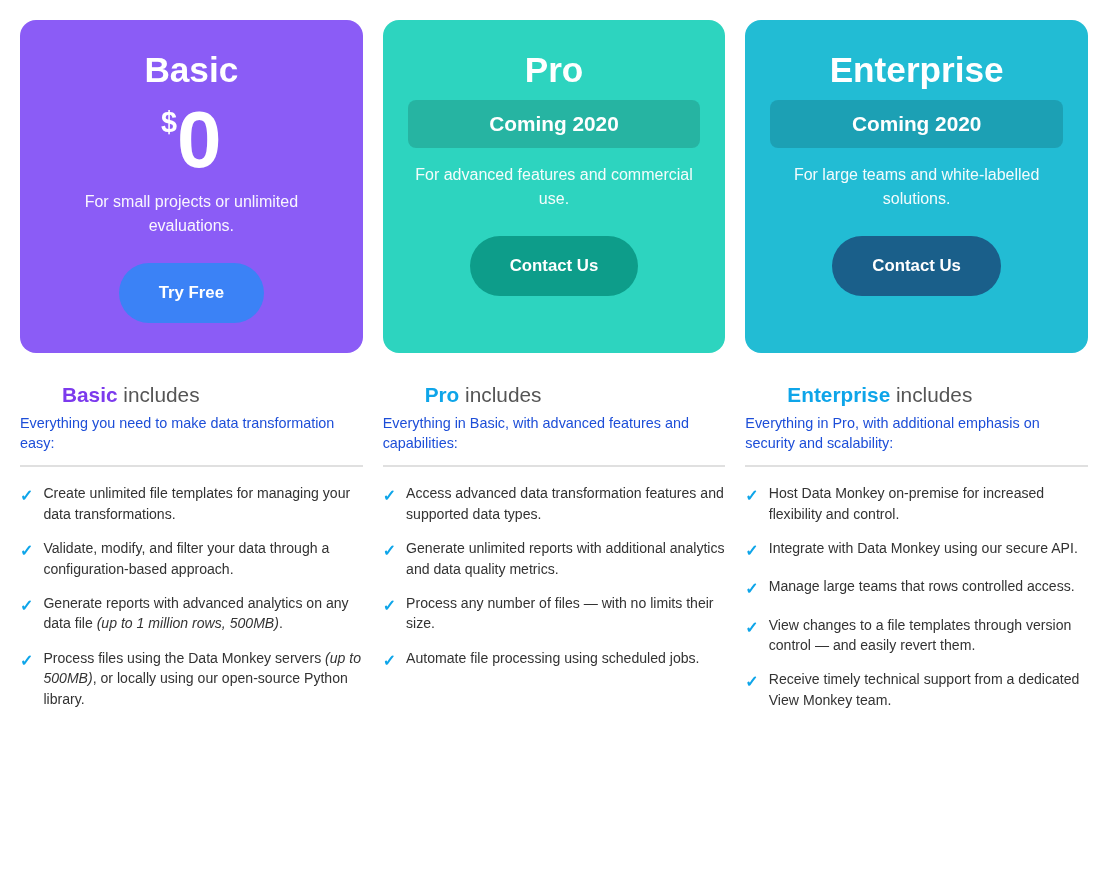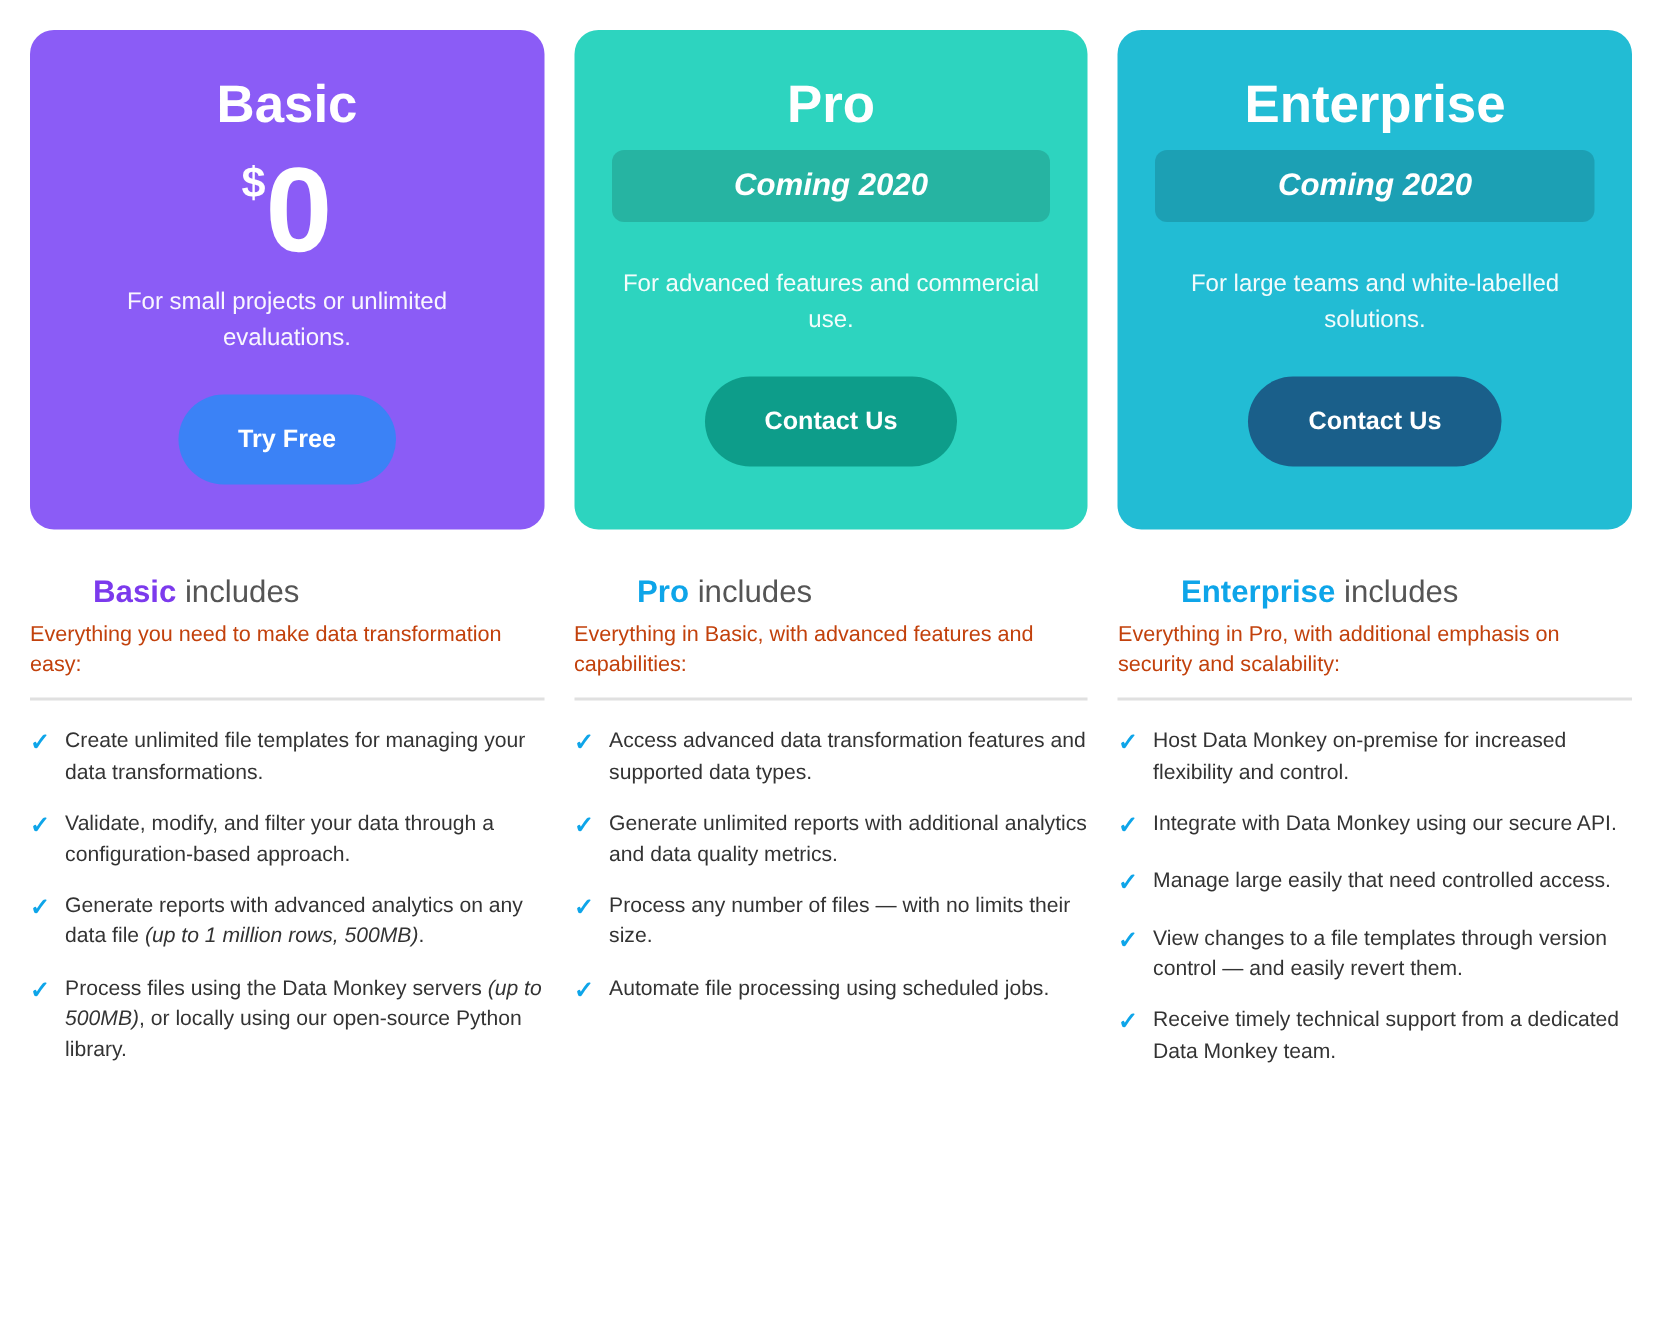--- a/index.html
+++ b/index.html
@@ -47,22 +47,21 @@
       font-size: 5rem;
       font-weight: 800;
       line-height: 1;
     }
     .card-coming-soon {
       background: rgba(0,0,0,0.15);
       border-radius: 8px;
       padding: 12px 33px;
       font-size: 1.3rem;
       font-weight: 700;
-      margin-bottom: 30px;
-      font-style: italic;
+      margin-bottom: 15px;
     }
     .card-description {
       font-size: 1rem;
       margin-bottom: 25px;
       line-height: 1.5;
       opacity: 0.95;
     }
     .card-btn {
       display: inline-block;
       border-radius: 50px;
@@ -99,21 +98,21 @@
     .features-heading .plan-name {
       font-weight: 800;
     }
     .plan-name-basic { color: #7c3aed; }
     .plan-name-pro { color: #0ea5e9; }
     .plan-name-enterprise { color: #0ea5e9; }
     .features-heading .includes-text { color: #555; font-weight: 400; }
 
     .features-subtext {
       font-size: 0.9rem;
-      color: #c2410c;
+      color: #1d4ed8;
       margin-bottom: 12px;
       line-height: 1.4;
     }
     .features-divider {
       border: none;
       border-top: 2px solid #e0e0e0;
       margin-bottom: 16px;
     }
     .feature-item {
       display: flex;
@@ -224,24 +223,24 @@
     <div class="feature-item">
       <span class="check-icon">✓</span>
       <span class="feature-text">Host Data Monkey on-premise for increased flexibility and control.</span>
     </div>
     <div class="feature-item">
       <span class="check-icon">✓</span>
       <span class="feature-text">Integrate with Data Monkey using our secure API.</span>
     </div>
     <div class="feature-item">
       <span class="check-icon">✓</span>
-      <span class="feature-text">Manage large easily that need controlled access.</span>
+      <span class="feature-text">Manage large teams that rows controlled access.</span>
     </div>
     <div class="feature-item">
       <span class="check-icon">✓</span>
       <span class="feature-text">View changes to a file templates through version control — and easily revert them.</span>
     </div>
     <div class="feature-item">
       <span class="check-icon">✓</span>
-      <span class="feature-text">Receive timely technical support from a dedicated Data Monkey team.</span>
+      <span class="feature-text">Receive timely technical support from a dedicated View Monkey team.</span>
     </div>
   </div>
 </div>
 
 </body></html>

